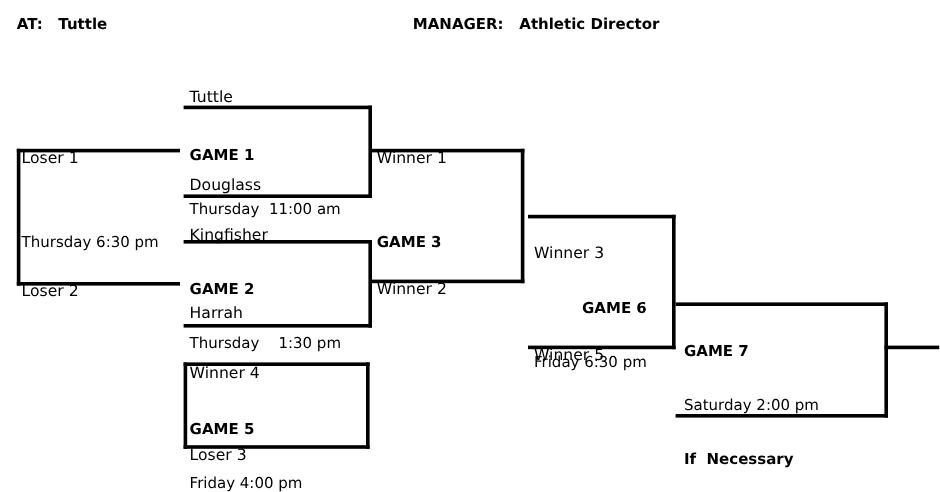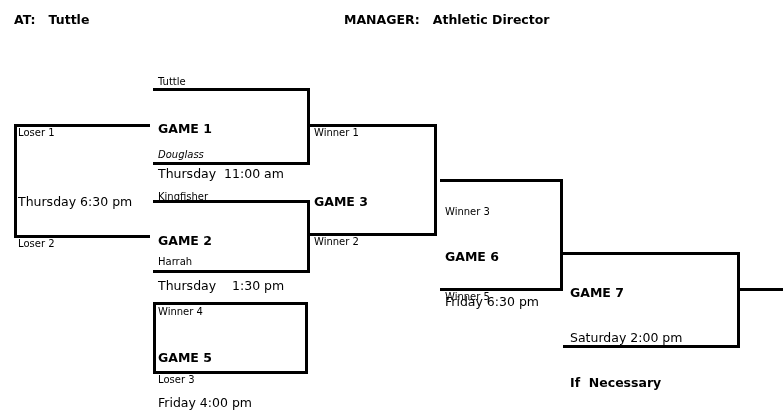--- a/index.html
+++ b/index.html
@@ -24,21 +24,21 @@
     font-weight: bold;
     white-space: pre;
     letter-spacing: 0px;
   }
   #hdr-at      { left: 14px;  top: 12px; }
   #hdr-manager { left: 344px; top: 12px; }
 
   
   .slot {
     position: absolute;
-    font-size: 10px;
+    font-size: 13px;
     font-weight: normal;
     white-space: pre;
     line-height: 14px;
   }
 
   
   .game {
     position: absolute;
     font-size: 12.5px;
     line-height: 15px;
@@ -94,21 +94,21 @@
   <div class="hline" style="left:153px; top:162px; width:157px;"></div>
   <div class="vline" style="left:307px; top:88px;  height:77px;"></div>
 
   <div class="slot" style="left:158px; top:75px;">Tuttle</div>
 
   <div class="game" style="left:158px; top:91px;">
     <span class="gname">GAME 1</span>
     <span class="gtime">Thursday  11:00 am</span>
   </div>
 
-  <div class="slot" style="left:158px; top:148px;font-style:italic;">Douglass</div>
+  <div class="slot" style="left:158px; top:148px;">Douglass</div>
 
   <div class="hline" style="left:153px; top:200px; width:157px;"></div>
   <div class="hline" style="left:153px; top:270px; width:157px;"></div>
   <div class="vline" style="left:307px; top:200px; height:73px;"></div>
 
   <div class="slot" style="left:158px; top:190px;">Kingfisher</div>
 
   <div class="game" style="left:158px; top:203px;">
     <span class="gname">GAME 2</span>
     <span class="gtime">Thursday    1:30 pm</span>
@@ -141,21 +141,21 @@
   </div>
 
   <div class="slot" style="left:158px; top:373px;">Loser 3</div>
 
   <div class="hline" style="left:440px; top:179px; width:123px;"></div>
   <div class="hline" style="left:440px; top:288px; width:123px;"></div>
   <div class="vline" style="left:560px; top:179px; height:112px;"></div>
 
   <div class="slot" style="left:445px; top:181px;margin-top:24px;">Winner 3</div>
 
-  <div class="game" style="left:445px; top:219px;">
+  <div class="game" style="left:445px; top:219px;text-align:right;">
     <span class="gname">GAME 6</span>
     <span class="gtime">Friday 6:30 pm</span>
   </div>
 
   <div class="slot" style="left:445px; top:290px;">Winner 5</div>
 
   <div class="hline" style="left:563px; top:252px; width:177px;"></div>
   <div class="hline" style="left:563px; top:345px; width:177px;"></div>
   <div class="vline" style="left:737px; top:252px; height:96px;"></div>
   <div class="hline" style="left:737px; top:288px; width:46px;"></div>

